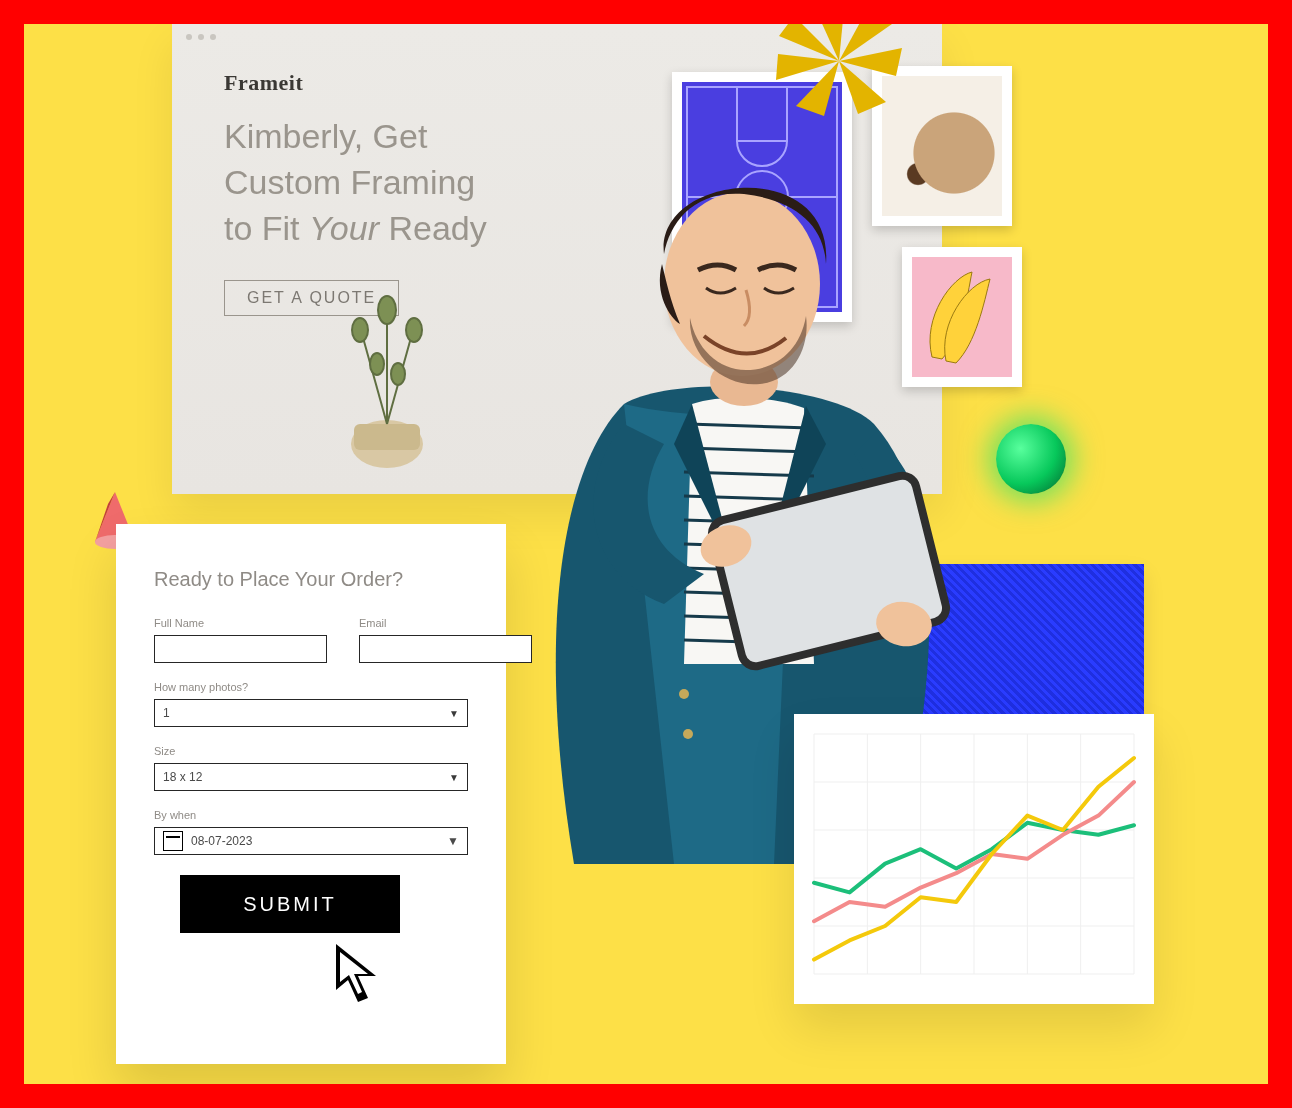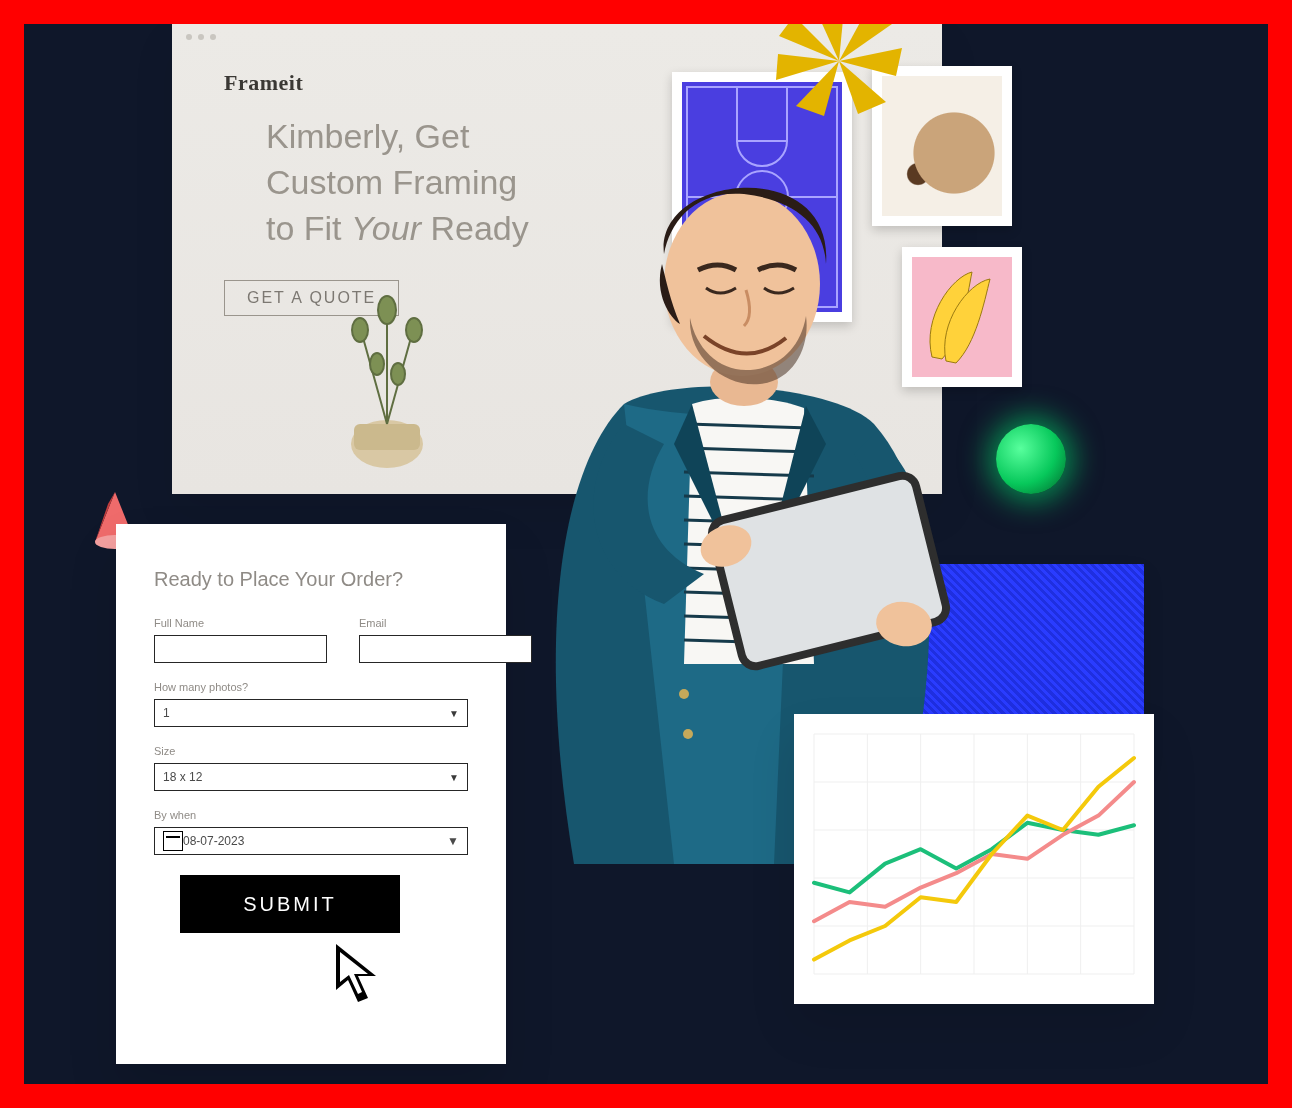--- a/index.html
+++ b/index.html
@@ -7,21 +7,21 @@
   body {
     font-family: -apple-system, BlinkMacSystemFont, "Segoe UI", Helvetica, Arial, sans-serif;
     background: #ff0000;
     position: relative;
     overflow: hidden;
   }
   .stage {
     position: absolute;
     left: 24px; top: 24px;
     width: 1244px; height: 1060px;
-    background: #0f172a;
+    background: #fde047;
     overflow: hidden;
   }
 
   
   .landing {
     position: absolute;
     left: 148px; top: 0;
     width: 770px; height: 470px;
     background: linear-gradient(180deg,#eceae6,#e8e5e1);
     box-shadow: 0 20px 40px rgba(0,0,0,.08);
@@ -39,21 +39,20 @@
     color:#6e6b67;
   }
   .brand{
     font-family: Georgia, "Times New Roman", serif;
     font-weight:700; color:#3a3834; font-size:22px;
     letter-spacing:.5px; margin-bottom:18px;
   }
   .hero{
     font-size:34px; line-height:1.35; font-weight:300;
     color:#9a958d;
-    margin-left:42px;
   }
   .hero em{ font-style:italic; }
   .cta{
     margin-top:28px;
     display:inline-block;
     border:1px solid #9a958d;
     padding:8px 22px;
     font-size:16px; letter-spacing:2px;
     color:#7c7872; background:transparent;
     cursor:pointer;
@@ -136,21 +135,21 @@
     border:1px solid #262626; height:28px;
     font-size:12px; color:#4a4a4a; background:#fff;
     padding:0 8px;
   }
   .select{
     display:flex; align-items:center; justify-content:space-between;
     cursor:pointer;
   }
   .select .caret{ font-size:10px; color:#3a3a3a; }
   .dateinput{
-    display:flex; align-items:center; 
+    display:flex; align-items:center; gap:8px;
     cursor:pointer;
   }
   .dateinput .cal{
     width:20px;height:20px;border:1px solid #000;
     display:flex;align-items:flex-end;justify-content:center;
     position:relative;
   }
   .dateinput .cal::before{
     content:""; position:absolute; top:4px; left:2px; right:2px;
     border-top:2px solid #000;

